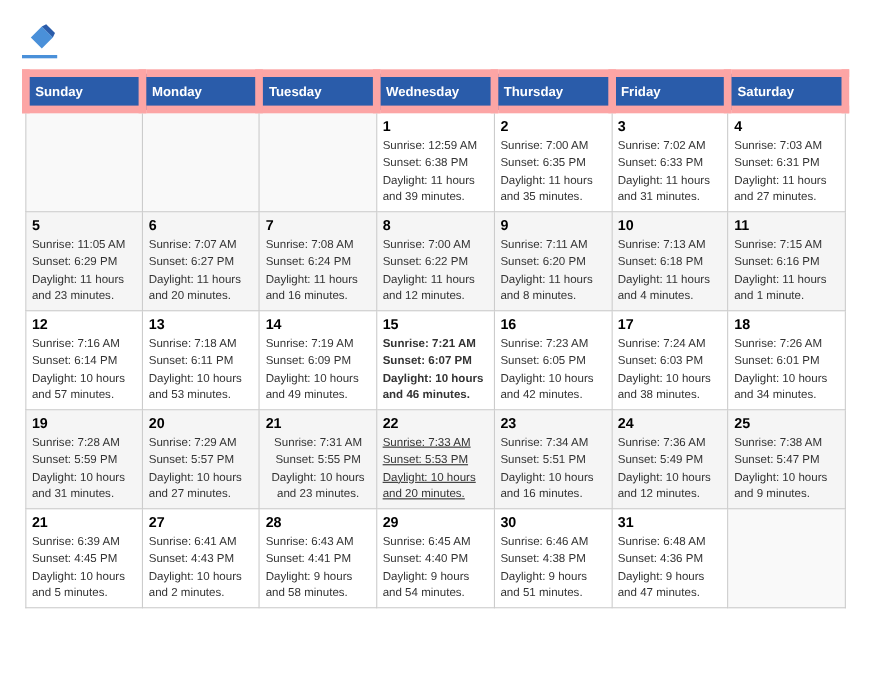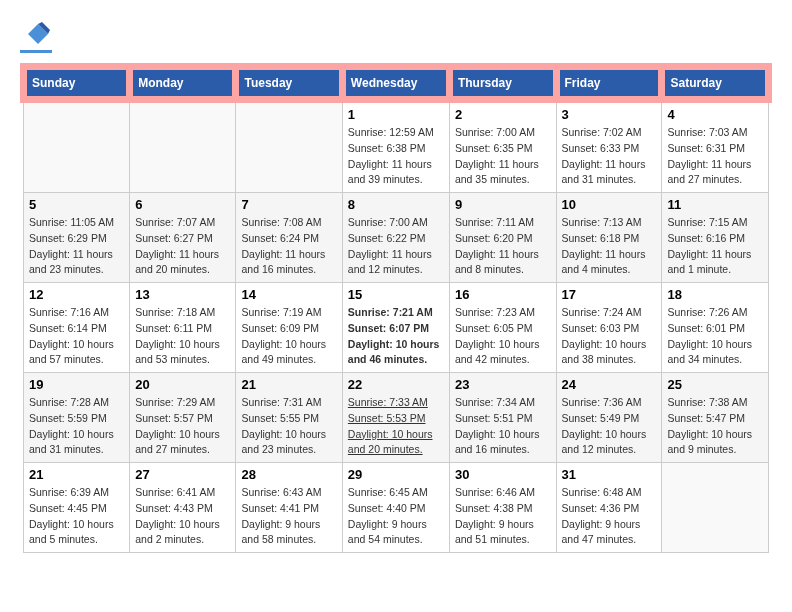--- a/index.html
+++ b/index.html
@@ -269,21 +269,21 @@
         </td>
         <td>
           <span class="day-num">20</span>
           <div class="day-info" style="white-space: pre-line;">Sunrise: 7:29 AM
 Sunset: 5:57 PM
 Daylight: 10 hours
 and 27 minutes.</div>
         </td>
         <td>
           <span class="day-num">21</span>
-          <div class="day-info" style="white-space: pre-line;">Sunrise: 7:31 AM
+          <div class="day-info" style="white-space: pre-line; text-align: center;">Sunrise: 7:31 AM
 Sunset: 5:55 PM
 Daylight: 10 hours
 and 23 minutes.</div>
         </td>
         <td>
           <span class="day-num">22</span>
           <div class="day-info" style="white-space: pre-line; text-decoration: underline;">Sunrise: 7:33 AM
 Sunset: 5:53 PM
 Daylight: 10 hours
 and 20 minutes.</div>

